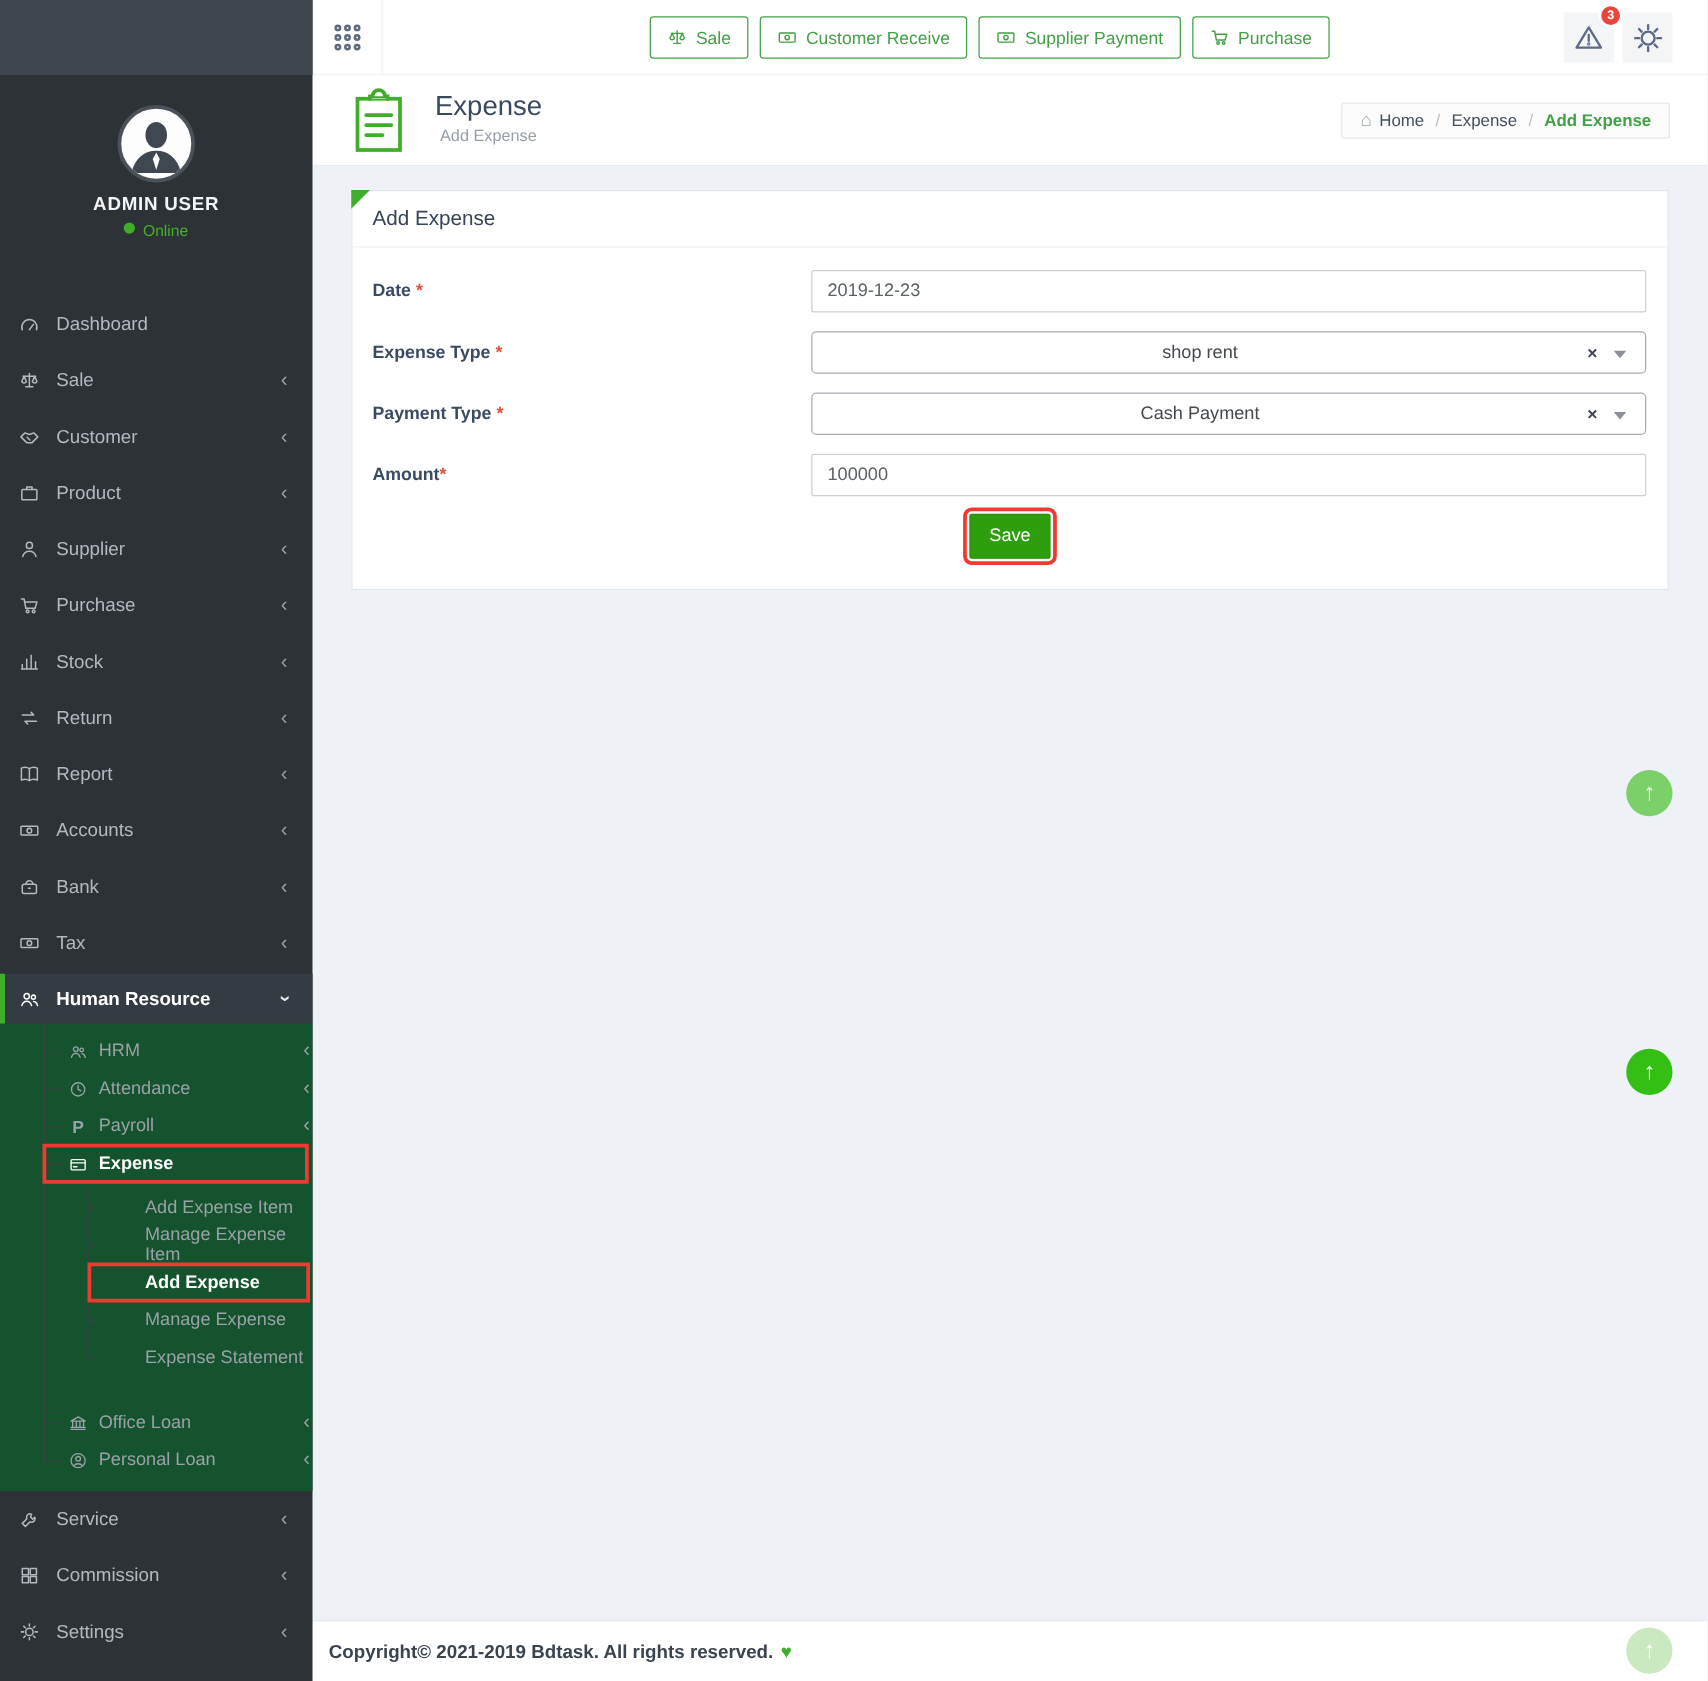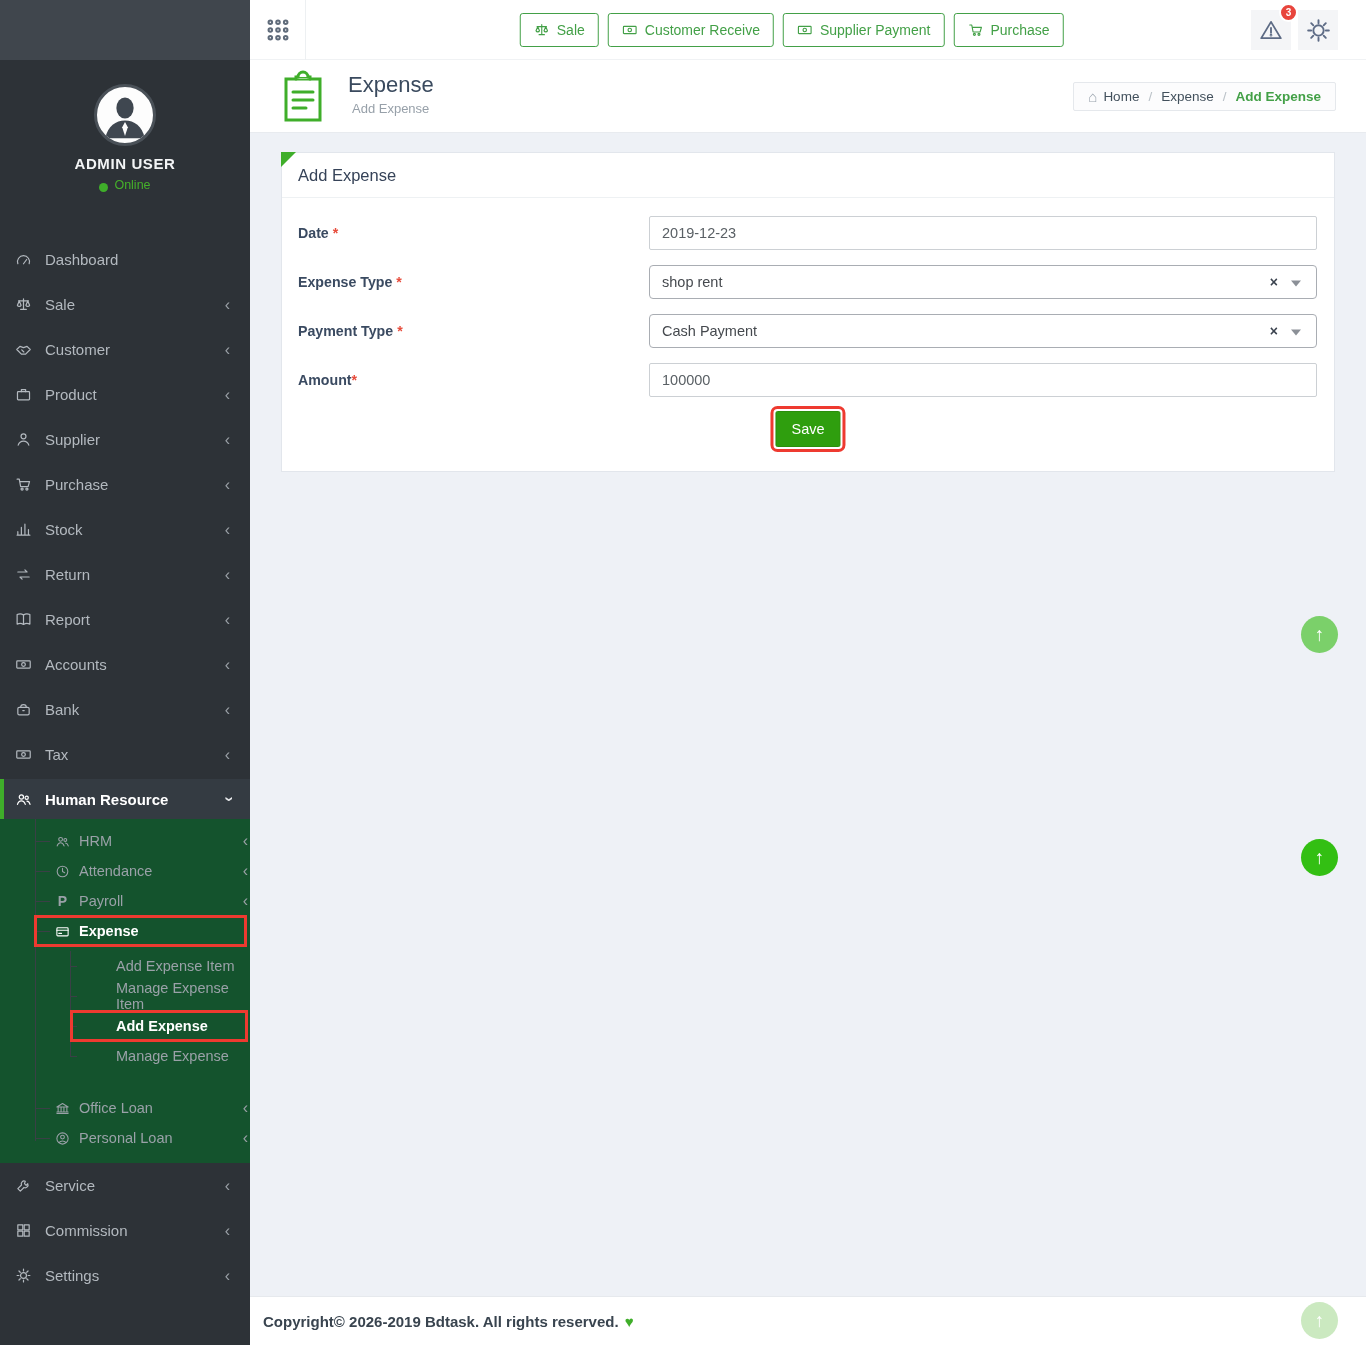--- a/index.html
+++ b/index.html
@@ -5,21 +5,21 @@
   * { margin:0; padding:0; box-sizing:border-box; }
   html,body { width:1366px; height:1345px; }
   body { font-family:"Liberation Sans", sans-serif; background:#eef1f6; position:relative; overflow:hidden; }
 
   
   .sidebar { position:absolute; left:0; top:0; width:250px; height:1345px; background:#2d3237; z-index:5; }
   .sidebar-top { height:60px; background:#40464d; }
   .user-block { height:153px; text-align:center; }
   .avatar { width:62px; height:62px; border-radius:50%; margin:24px auto 0; border:3px solid #4a5158; overflow:hidden; background:#fdfdfd; }
   .user-name { margin-top:9px; color:#f2f4f5; font-size:15px; font-weight:bold; letter-spacing:.6px; }
-  .user-status { margin-top:6px; color:#45b02a; font-size:12.5px; display:flex; align-items:flex-end; justify-content:center; gap:6px; }
+  .user-status { margin-top:6px; color:#45b02a; font-size:12.5px; display:flex; align-items:flex-start; justify-content:center; gap:6px; }
   .dot { width:9px; height:9px; border-radius:50%; background:#3fae2a; display:inline-block; }
 
   .side-item { height:45px; display:flex; align-items:center; padding:0 20px 0 15px; color:#b3b9bf; font-size:15px; cursor:pointer; position:relative; }
   .side-item .svgi { width:17px; height:17px; flex:0 0 17px; margin-right:13px; }
   .chev { margin-left:auto; color:#9aa0a6; font-size:16px; line-height:1; }
   .chev::after { content:"‹"; }
   .chev.down { display:inline-block; transform:rotate(-90deg); }
 
   .side-item.active-parent { height:40px; background:#343b42; border-left:4px solid #3fae2a; padding-left:11px; color:#ffffff; font-weight:bold; margin-top:2px; }
   .side-item.active-parent .chev { color:#e8eaec; }
@@ -71,21 +71,21 @@
   .content { position:absolute; left:250px; top:133px; right:0; bottom:49px; background:#eef1f6; }
   .card { position:absolute; left:31px; right:31px; top:19px; height:320px; background:#fff; border:1px solid #e2e6ec; }
   .card-corner { position:absolute; top:-1px; left:-1px; width:0; height:0; border-top:15px solid #3fae2a; border-right:15px solid transparent; }
   .card-header { height:45px; line-height:45px; padding:0 16px; font-size:16.5px; color:#364358; border-bottom:1px solid #eef1f3; }
   .frow { position:absolute; left:0; right:0; height:34px; }
   .frow label { position:absolute; left:16px; top:50%; transform:translateY(-50%); font-size:14.2px; font-weight:bold; color:#3a4a61; }
   .req { color:#e74c3c; margin-left:4px; }
   .req.tight { margin-left:0; }
   .fctl { position:absolute; left:367px; right:17px; top:0; height:34px;border-radius:11px; }
   .tinput { width:100%; height:34px; border:1px solid #ccd0d4; border-radius:2px; padding:0 12px; font-size:14.5px; color:#5a6065; font-family:"Liberation Sans", sans-serif; background:#fff; }
-  .sel { width:100%; height:34px; border:1px solid #a9adb3; border-radius:4px; padding:0 58px 0 12px; display:flex; align-items:center; font-size:14.5px; color:#45494e; background:#fff; cursor:pointer; position:relative; }
+  .sel { width:100%; height:34px; border:1px solid #a9adb3; border-radius:4px; padding:0 58px 0 12px; display:flex; align-items:center; font-size:14.5px; color:#45494e; background:#fff; cursor:pointer; position:relative;justify-content:center; }
   .sel-clear { position:absolute; right:38px; top:50%; transform:translateY(-50%); color:#3c4450; font-size:14px; font-weight:bold; cursor:pointer; }
   .sel-clear::after { content:"×"; }
   .sel-caret { position:absolute; right:15px; top:50%; transform:translateY(-25%); width:0; height:0; border-left:5px solid transparent; border-right:5px solid transparent; border-top:6px solid #8b9097; }
   .row-date { top:63px; } .row-etype { top:112px; } .row-ptype { top:161px; } .row-amount { top:210px; }
   .save-btn { position:absolute; top:258px; left:50%; transform:translateX(-50%); height:36px; padding:0 15px; background:#2f9e0e; border:1px solid #2a8e0b; border-radius:2px; color:#fff; font-size:14.5px; font-family:"Liberation Sans", sans-serif; cursor:pointer; outline:3px solid #ee3a30; outline-offset:2px; }
 
   .scroll-fab { position:absolute; width:37px; height:37px; border-radius:50%; display:flex; align-items:center; justify-content:center; color:#fff; font-size:19px; cursor:pointer; }
   .fab-1 { left:1051px; top:483px; background:#7bd06a; }
   .fab-2 { left:1051px; top:706px; background:#33bf13; }
   .fab-arrow::after { content:"↑"; }
@@ -264,20 +264,23 @@
           </div>
         <div class="sub2-item">
             <span>Manage Expense Item</span>
           </div>
         <div class="sub2-item hl-add">
             <span>Add Expense</span>
           </div>
         <div class="sub2-item">
             <span>Manage Expense</span>
           </div>
+        <div class="sub2-item">
+            <span>Expense Statement</span>
+          </div>
       </div>
 
       <div class="sub-item loan-gap">
         <svg class="svgi" viewBox="0 0 24 24">
             <path d="M3 9.5L12 4l9 5.5z"></path>
             <path d="M5 10v7M9.7 10v7M14.3 10v7M19 10v7M3 17.5h18M3 20h18"></path>
           </svg>
         <span>Office Loan</span>
           <span class="chev"></span>
       </div>
@@ -454,18 +457,18 @@
 
   <div class="scroll-fab fab-1">
       <span class="fab-arrow"></span>
     </div>
   <div class="scroll-fab fab-2">
       <span class="fab-arrow"></span>
     </div>
 </main>
 
 <footer class="footer">
-  <span class="copyright">Copyright© 2026-2019 Bdtask. All rights reserved.</span>
+  <span class="copyright">Copyright© 2021-2019 Bdtask. All rights reserved.</span>
   <span class="heart">♥</span>
   <div class="fab-footer">
       <span class="fab-arrow"></span>
     </div>
 </footer>
 
 </body></html>

